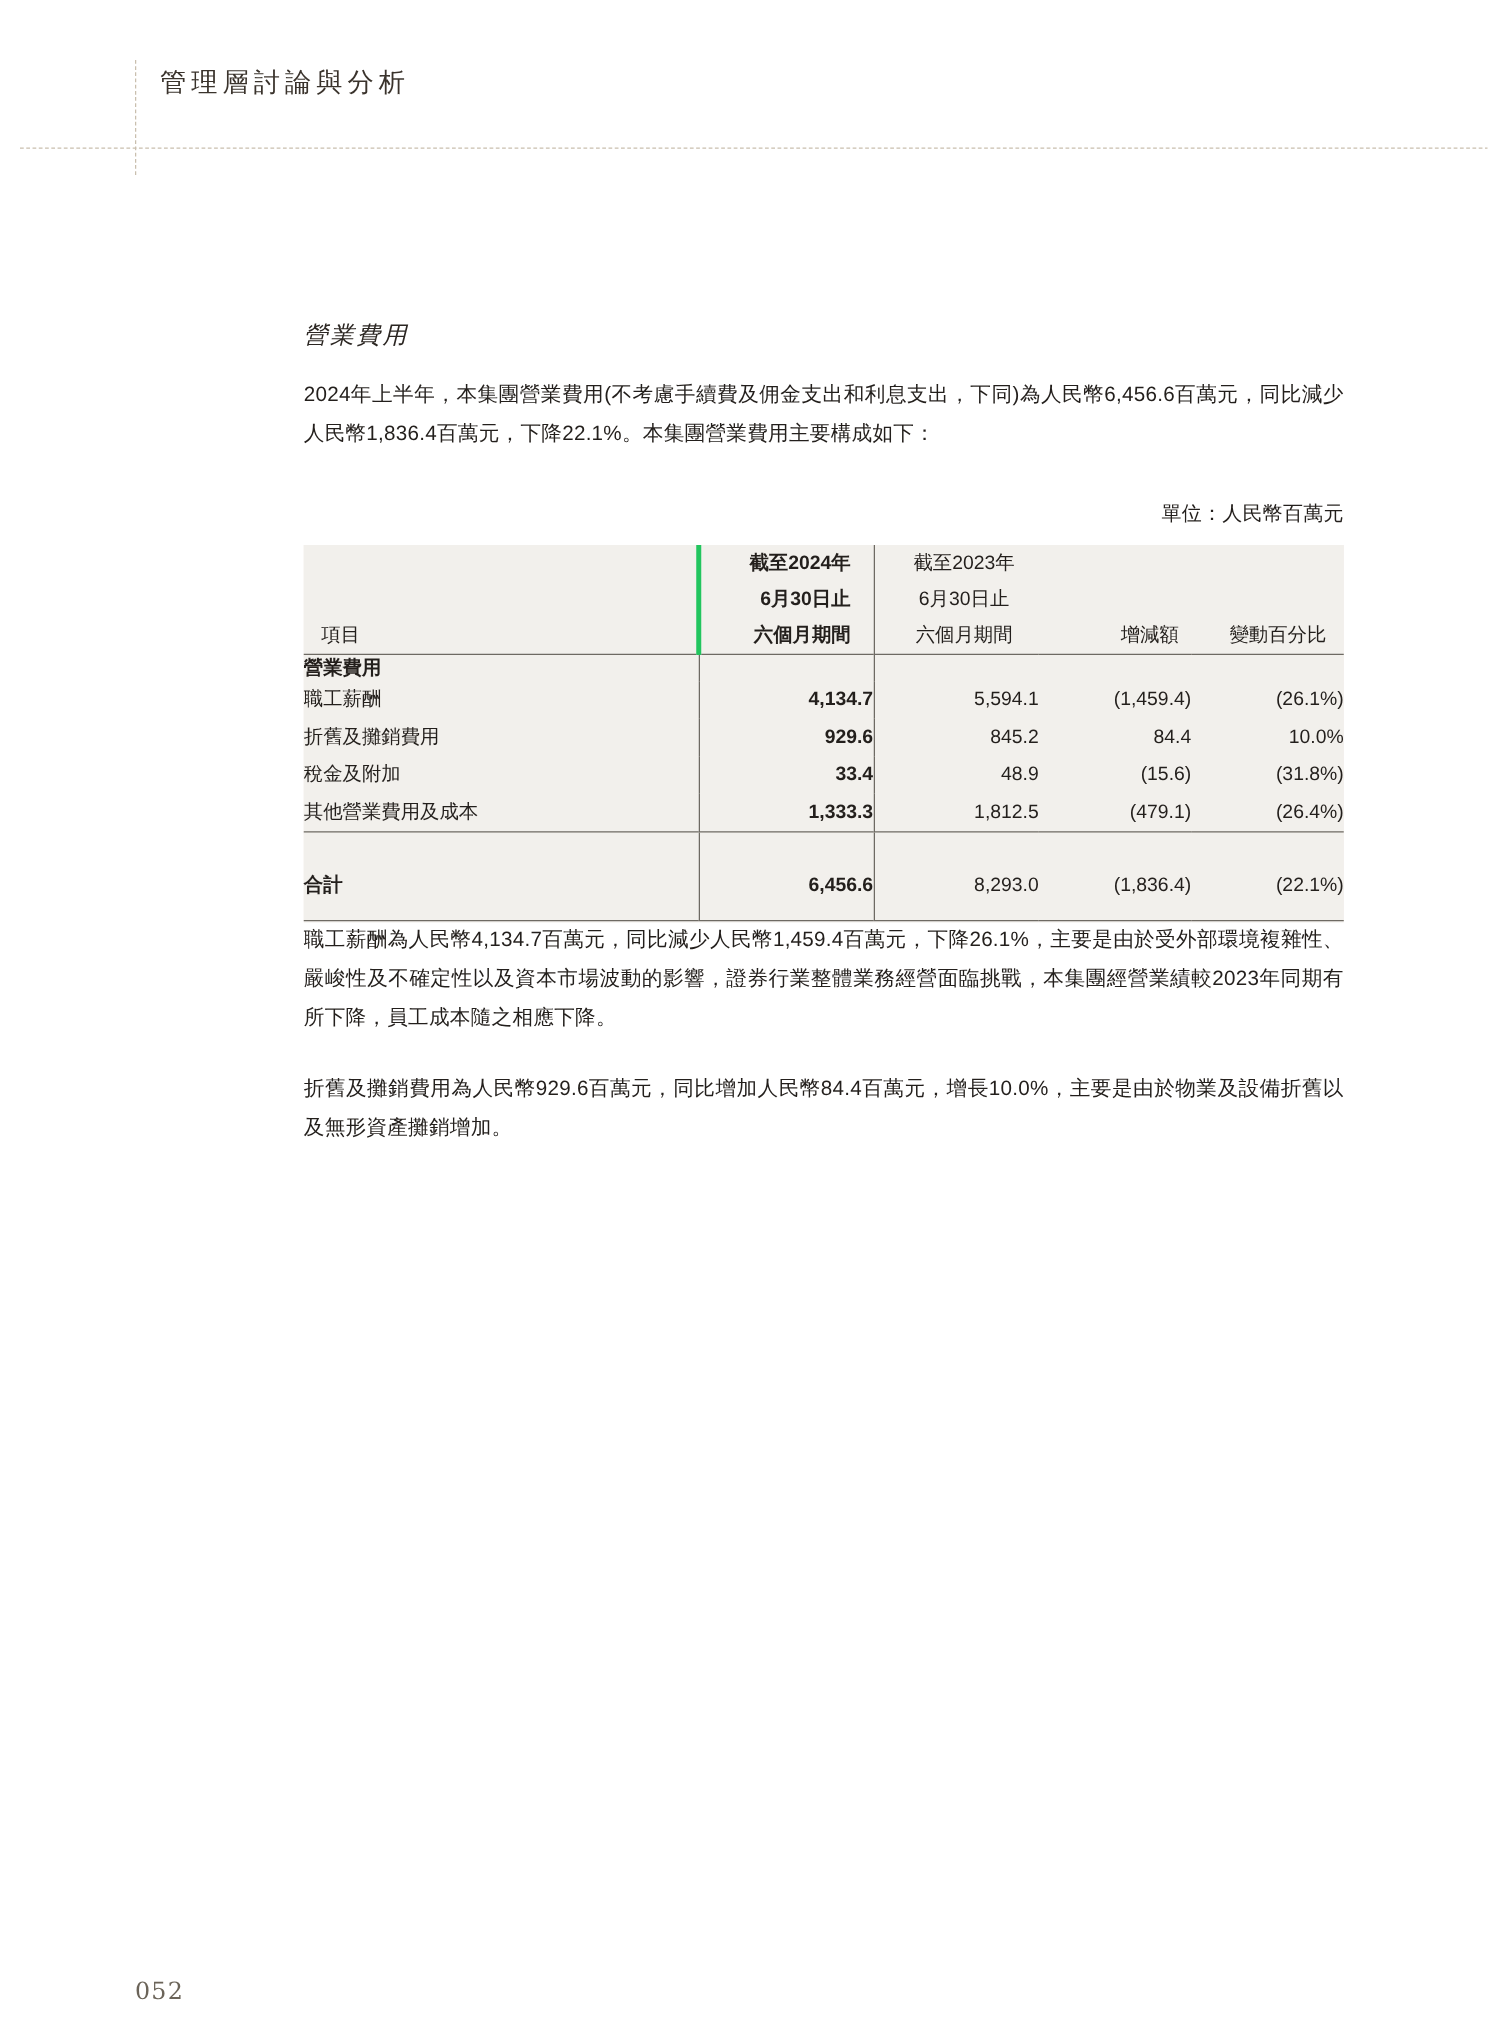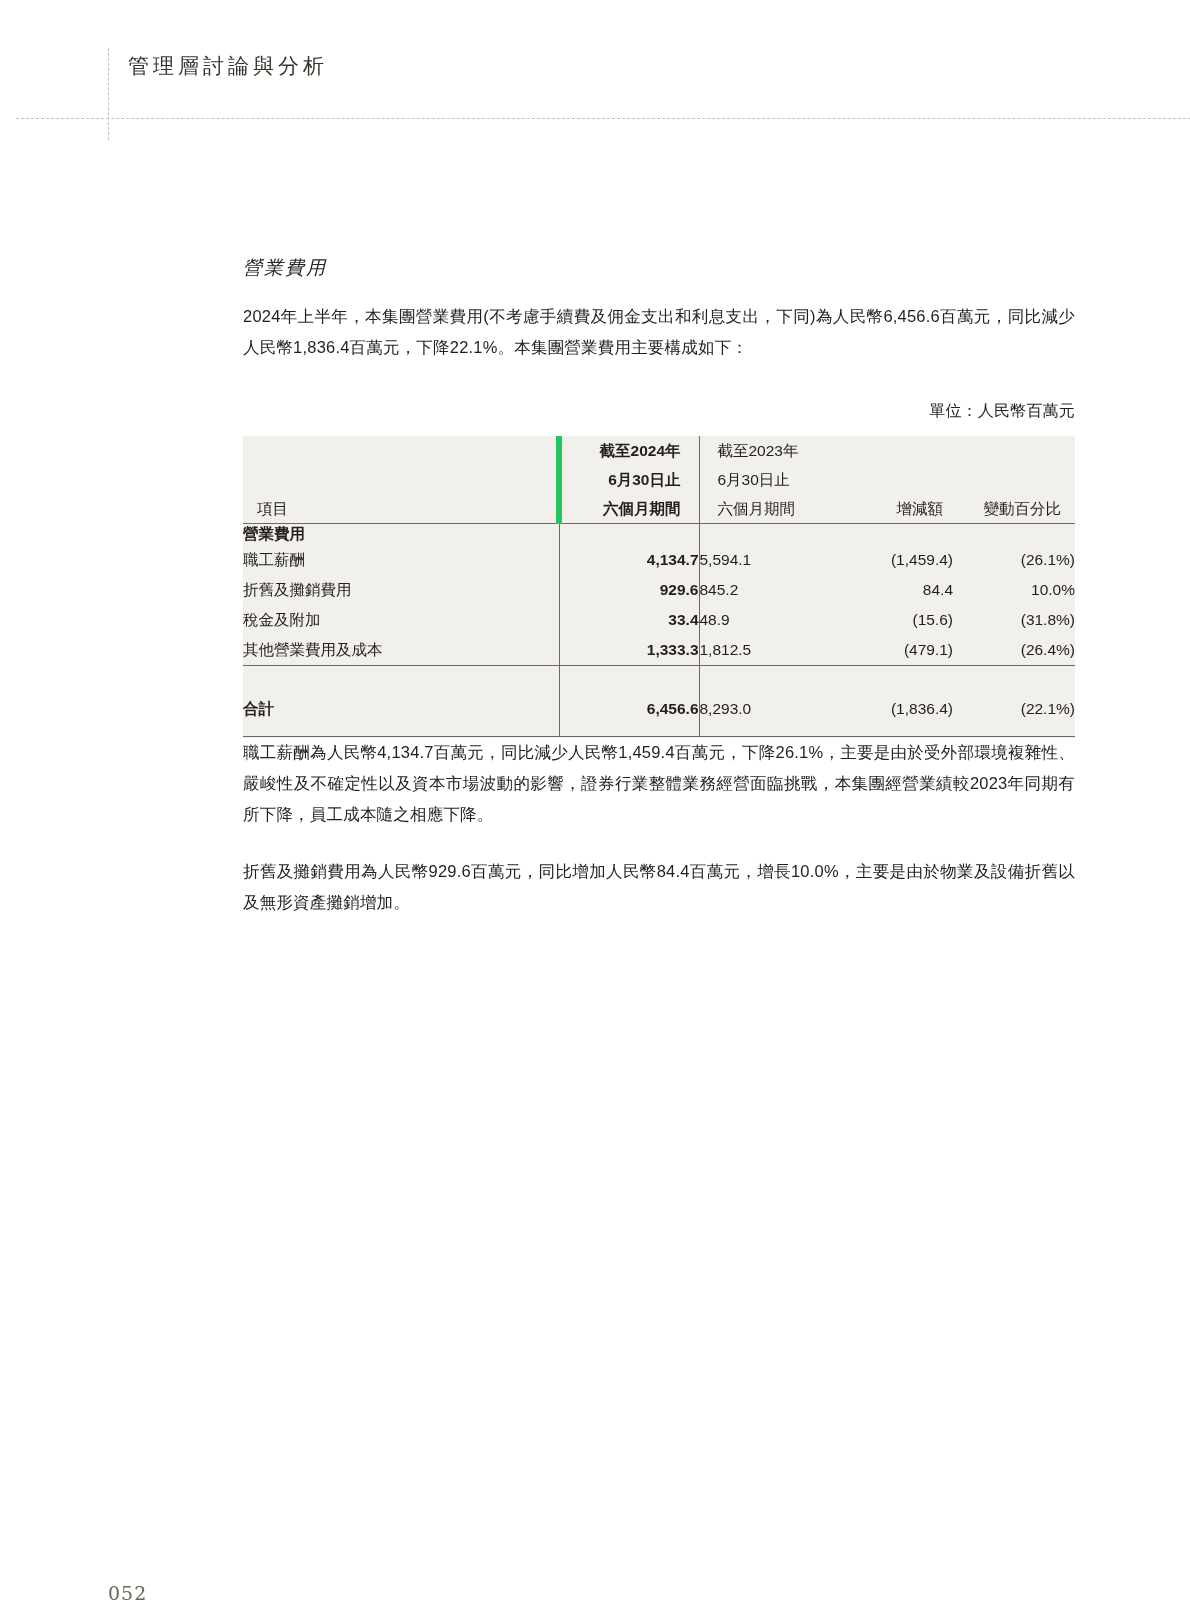--- a/index.html
+++ b/index.html
@@ -110,25 +110,25 @@
     line-height: 29px;
     color: #231f1c;
     padding: 18px 0 14px 0;
     vertical-align: bottom;
   }
   .head-cell.item { padding-left: 14px; text-align: left; margin-top: 34px; }
   .head-cell.num  { text-align: right; }
   .head-cell.y2024 {
     font-weight: bold;
     padding-right: 18px;
-    border-left: 6px solid #22c55e;
+    border-left: 4px solid #22c55e;
     border-right: 1px solid #6e6a63;
     padding-left: 10px;
   }
-  .head-cell.y2023 { padding-left: 18px; padding-right: 6px; text-align: left; margin-top: 48px;}
+  .head-cell.y2023 { padding-left: 18px; padding-right: 6px; text-align: center; margin-top: 48px;}
   .head-cell.delta { padding-right: 10px; }
   .head-cell.pct   { padding-right: 14px; }
 
   .rule-row td {
     height: 0;
     padding: 0;
     border-top: 1px solid #6e6a63;
   }
 
   .grp-row td {
@@ -147,21 +147,21 @@
     color: #231f1c;
   }
   td.c-item { padding-left: 14px; text-align: left; }
   td.c-2024 {
     text-align: right;
     font-weight: bold;
     padding-right: 18px;
     border-left: 1px solid #6e6a63;
     border-right: 1px solid #6e6a63;
   }
-  td.c-2023 { padding-right: 36px; }
+  td.c-2023 { text-align: right; padding-right: 36px; }
   td.c-delta { text-align: right; padding-right: 10px; }
   td.c-pct { text-align: right; padding-right: 14px; }
 
   tr.spacer-row td { height: 18px; line-height: 18px; }
   tr.spacer-row td.boxed {
     border-left: 1px solid #6e6a63;
     border-right: 1px solid #6e6a63;
   }
 
   tr.total-rule td {

